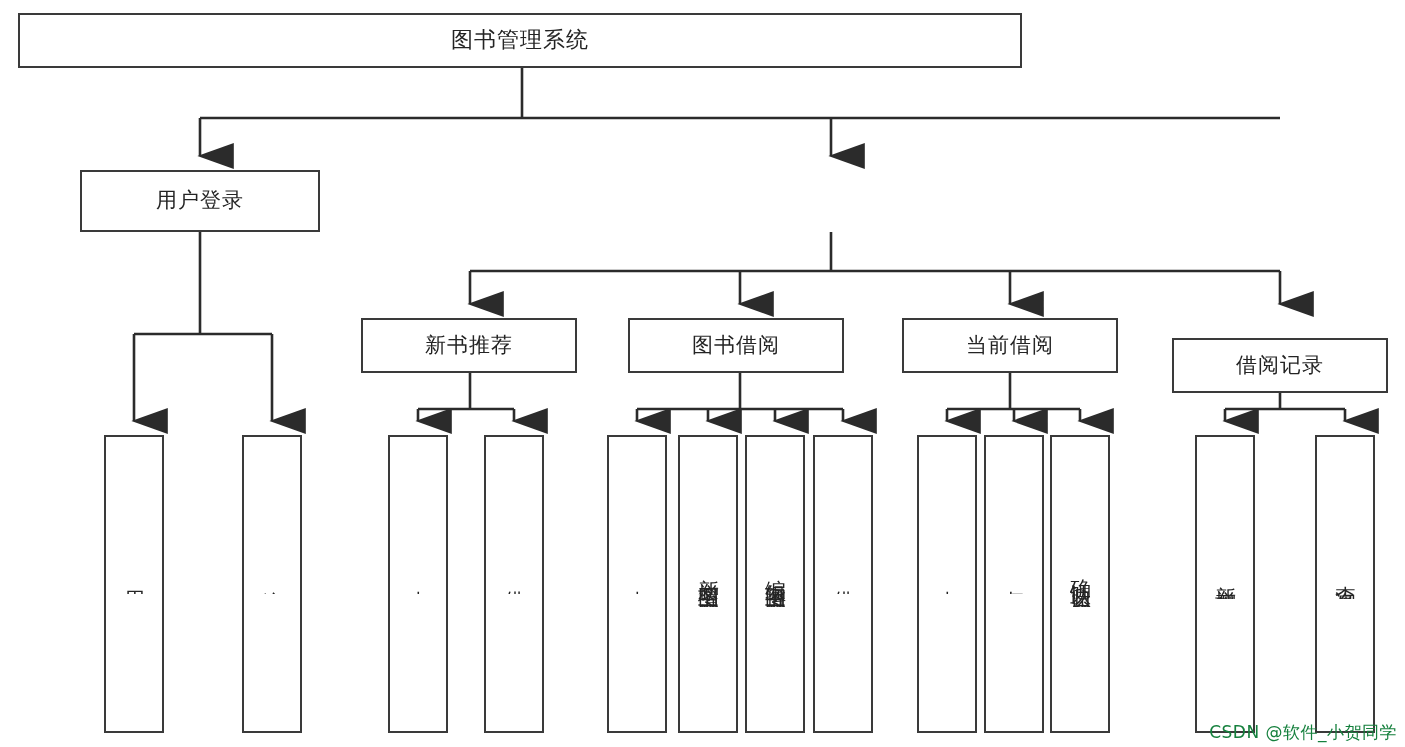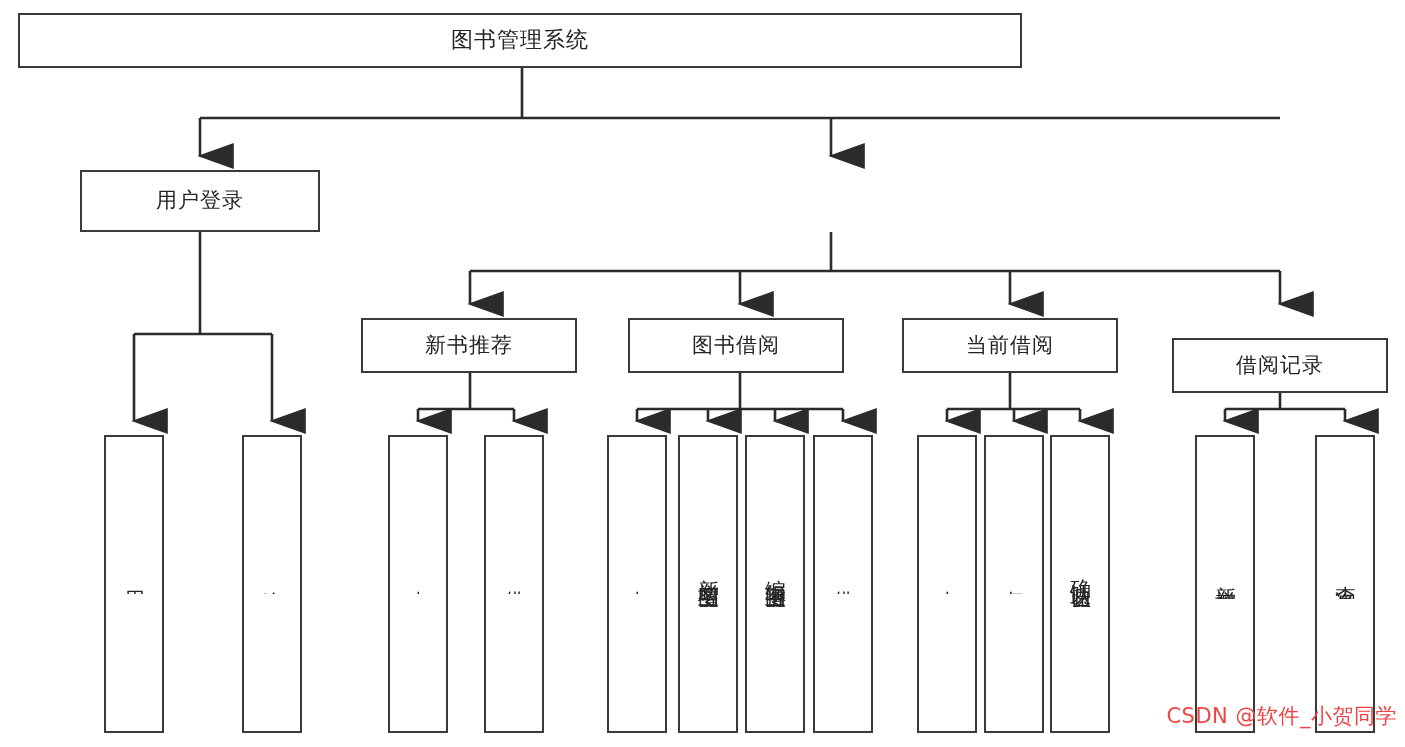--- a/index.html
+++ b/index.html
@@ -39,23 +39,23 @@
     font-size:21px;
     letter-spacing:5px;
     line-height:1;
     white-space:nowrap;
     max-height:292px;
     overflow:hidden;
   }
   .watermark{
     position:absolute;
     right:8px;
-    bottom:17px;
-    font-size:21px;
-    color:#ef4444;
+    bottom:3px;
+    font-size:17px;
+    color:#15803d;
     white-space:nowrap;
     z-index:9;
     letter-spacing:0.5px;
   }
 </style>
 </head>
 <body>
 
 <div id="canvas">
 

